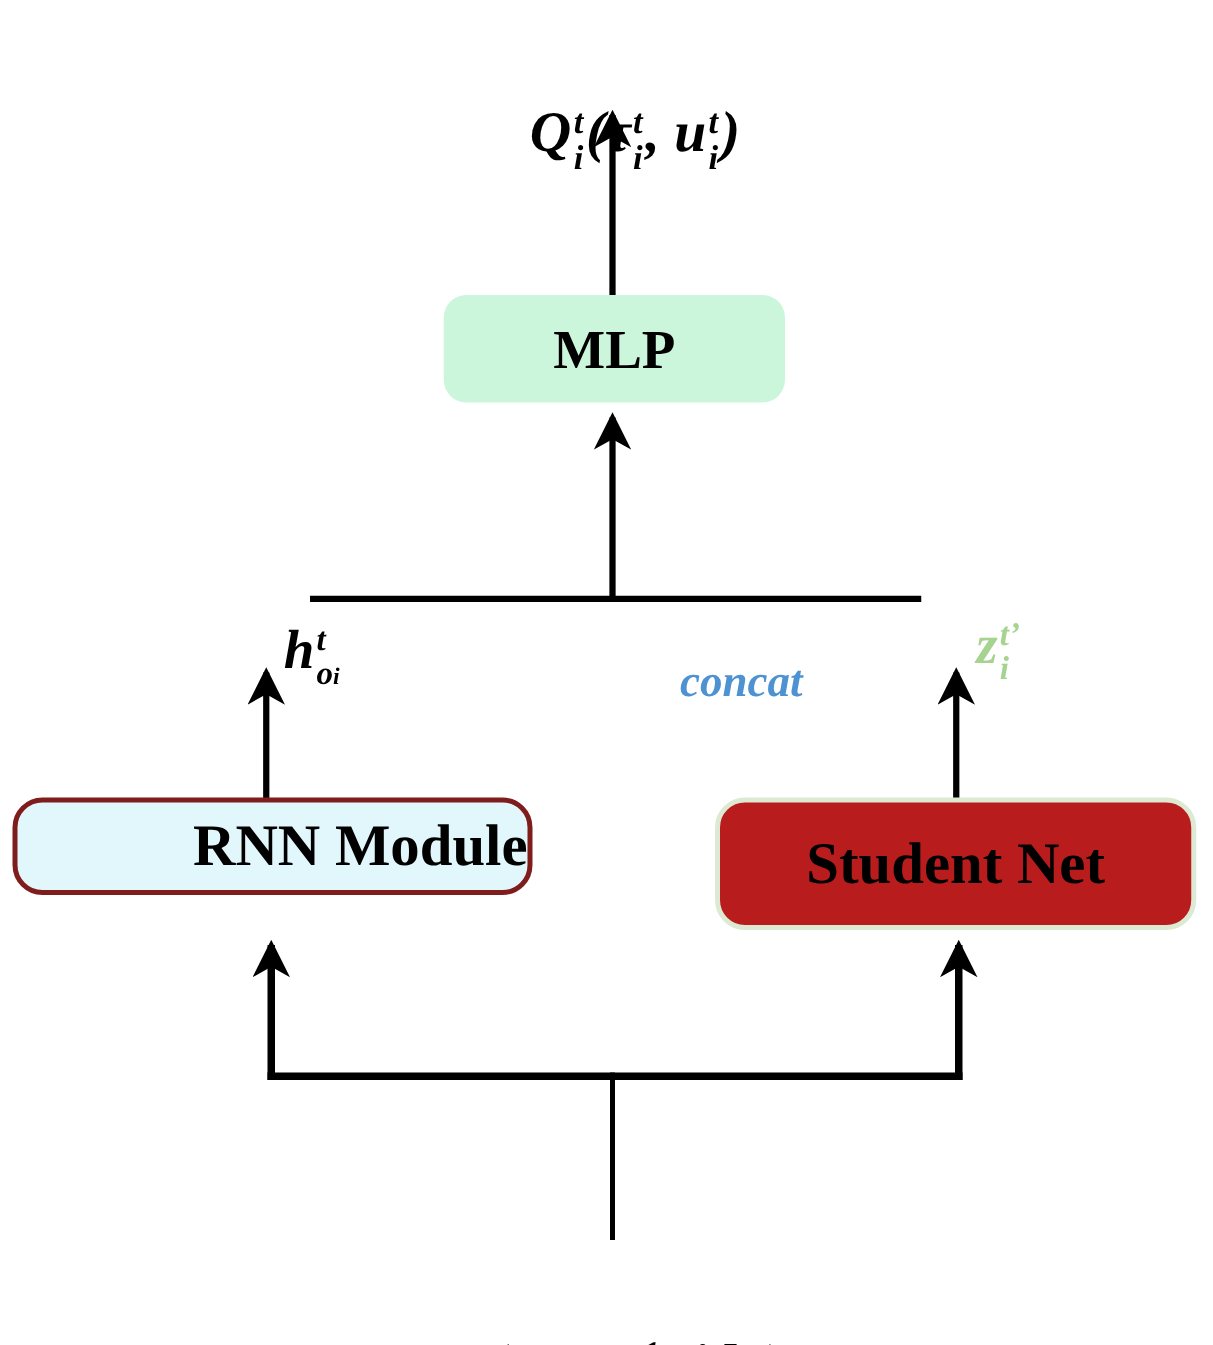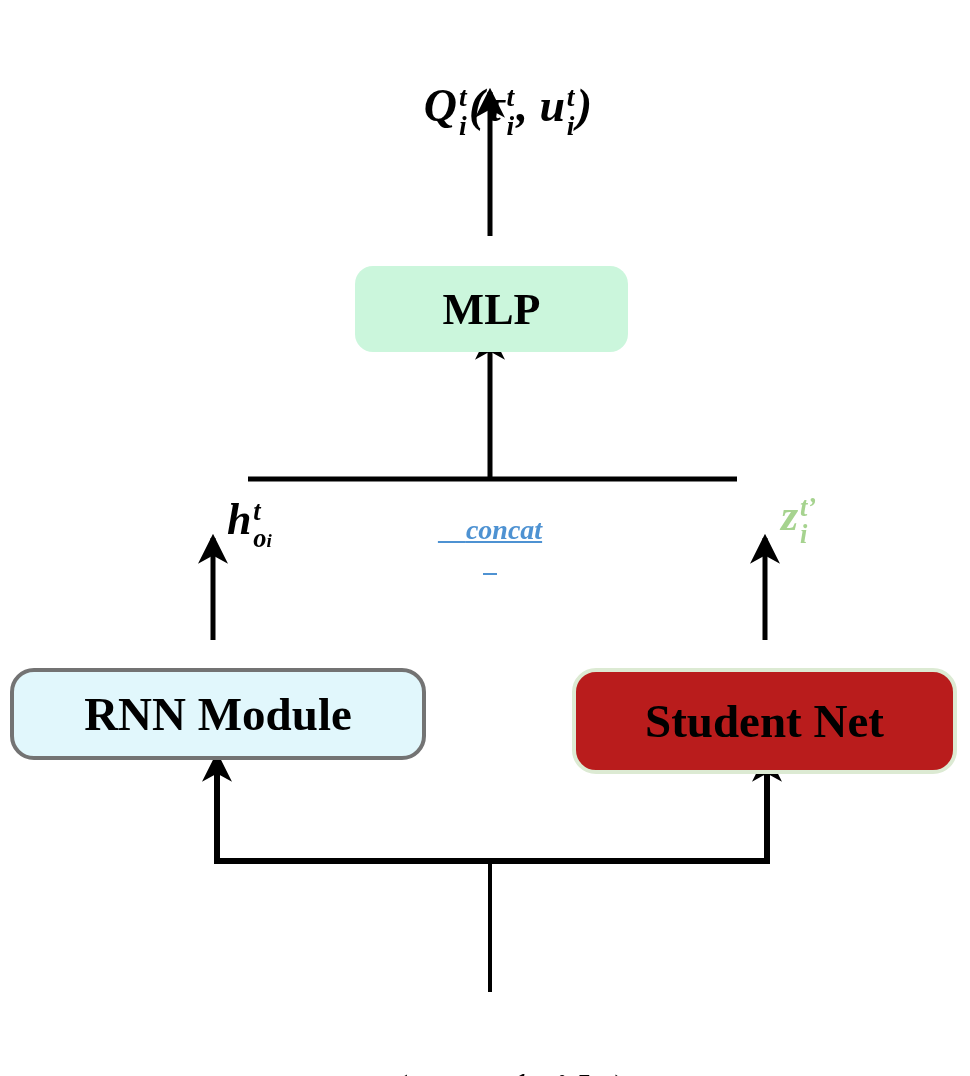--- a/index.html
+++ b/index.html
@@ -3,30 +3,30 @@
 <meta charset="utf-8">
 <style>
   html,body{margin:0;padding:0;background:#fff;}
   .canvas{
     position:relative;width:970px;height:1076px;background:#ffffff;
     font-family:"Liberation Serif","DejaVu Serif",serif;overflow:hidden;
   }
   svg.wires{position:absolute;left:0;top:0;width:970px;height:1076px;}
   .node{
     position:absolute;display:flex;align-items:center;justify-content:center;
-    font-weight:bold;color:#000;box-sizing:border-box;margin-top:30px;
+    font-weight:bold;color:#000;box-sizing:border-box;
   }
   .mlp{left:355px;top:236px;width:273px;height:86px;background:#cbf6dc;border-radius:18px;font-size:44px;}
-  .rnn{left:10px;top:638px;width:416px;height:92px;background:#e1f7fc;border:4px solid #737373;border-radius:24px;font-size:47px;}
+  .rnn{left:10px;top:638px;width:416px;height:78px;background:#e1f7fc;border:4px solid #7f1d1d;border-radius:24px;font-size:47px;justify-content:flex-end;}
   .student{left:572px;top:638px;width:385px;height:106px;background:#b91c1c;border:4px solid #dcead3;border-radius:24px;font-size:47px;}
   .math{position:absolute;font-weight:bold;font-style:italic;color:#000;white-space:pre;}
   .out{left:0;top:2px;width:970px;text-align:center;font-size:46px;line-height:1.5;}
   .hlab{left:183px;top:441px;font-size:44px;line-height:1.2;}
   .zlab{left:737px;top:437px;font-size:44px;line-height:1.2;color:#a6d38f;}
-  .concatlab{left:338px;top:482px;width:304px;text-align:center;font-size:28px;color:#4e92d2;text-decoration:underline;}
+  .concatlab{left:338px;top:482px;width:304px;text-align:right;font-size:36px;color:#4e92d2;}
   .inp{left:0;top:988px;width:970px;text-align:center;font-size:46px;line-height:1.5;}
   
   .ss{display:inline-flex;flex-direction:column;align-items:flex-start;vertical-align:0.32em;line-height:1;margin-left:0.04em;margin-right:0.05em;}
   .ss>span{font-size:0.60em;line-height:1.04;}
   .subsub{font-size:0.72em;}
 </style>
 </head>
 <body>
 
 <div class="canvas">

